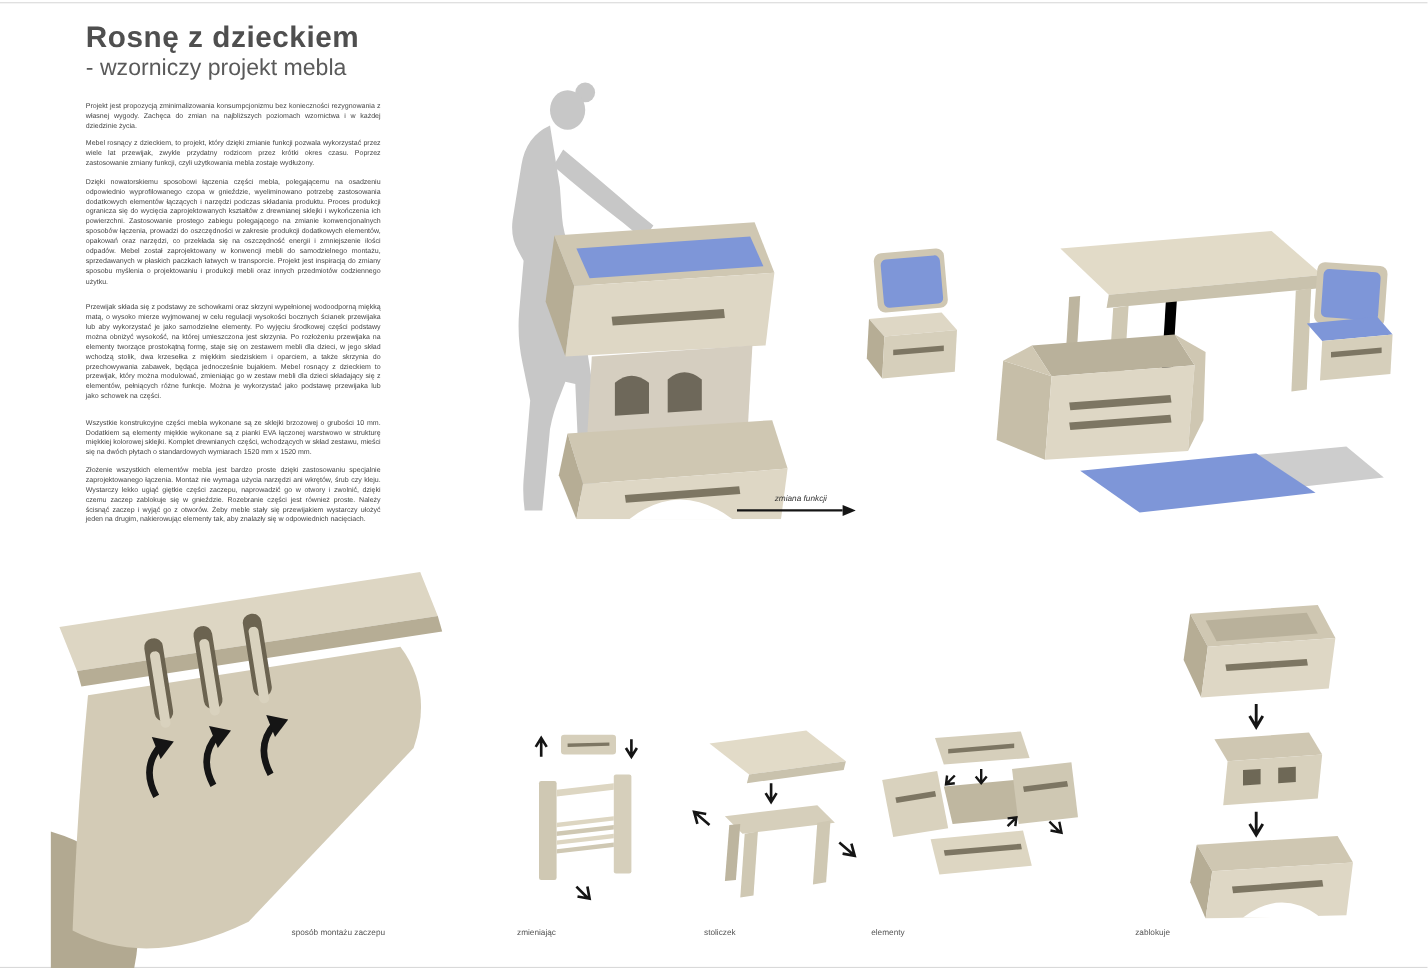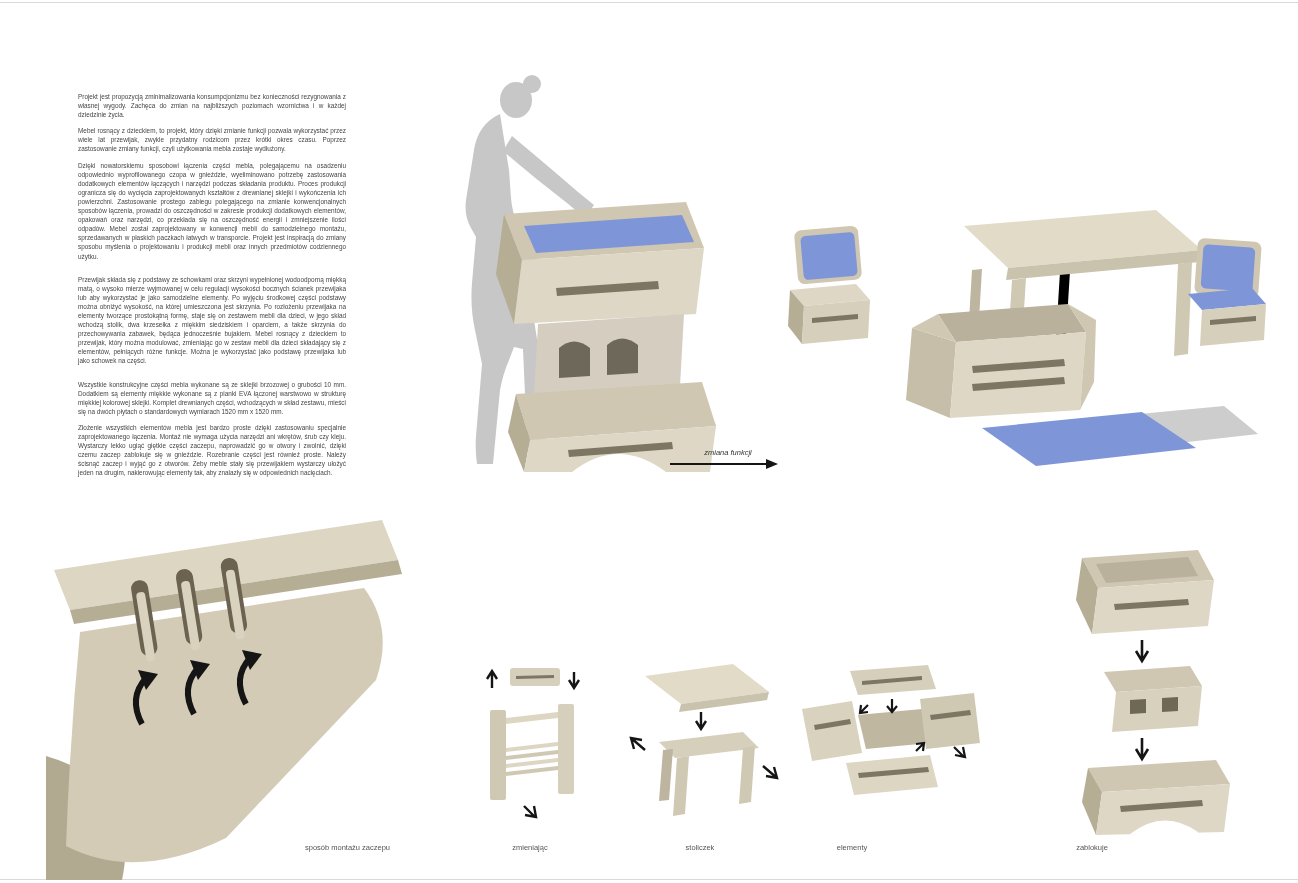--- a/index.html
+++ b/index.html
@@ -7,41 +7,45 @@
          font-family:"Liberation Sans", sans-serif;color:#3f3f3f;}
   .edge-line{position:absolute;left:0;right:0;height:1px;background:#d9d9d9;}
   
   #header{position:absolute;left:78px;top:20px;width:320px;}
   #title{font-size:27px;font-weight:bold;color:#4f4f4f;margin:0;line-height:1.05;letter-spacing:.5px;}
   #subtitle{font-size:21px;font-weight:normal;color:#5a5a5a;margin:2px 0 0 0;line-height:1.1;}
   
   #intro{position:absolute;left:78px;top:92px;width:268px;}
   #intro p{font-size:6.4px;line-height:1.42;text-align:justify;margin:0 0 7px 0;color:#454545;}
   
-  .caption{position:absolute;top:843px;font-size:7.5px;color:#555;text-align:center;}
+  .caption{position:absolute;top:843px;font-size:7.5px;color:#555;}
   
   #func-arrow{position:absolute;left:668px;top:448px;width:120px;text-align:center;font-style:italic;}
   #func-arrow .lbl{font-size:7.5px;color:#333;display:block;margin-bottom:1px;}
   svg{position:absolute;display:block;}
   #main-render{left:386px;top:52px;}
   #set-render{left:750px;top:186px;}
   #joint-render{left:46px;top:508px;}
   #exp-chair{left:462px;top:660px;}
   #exp-table{left:615px;top:650px;}
   #exp-box{left:788px;top:655px;}
   #exp-changer{left:1030px;top:540px;}
 </style>
 </head>
 <body>
 
 <div id="board">
 
   <div class="edge-line" style="top:2px"></div>
   <div class="edge-line" style="top:879px"></div>
 
+  <div id="header">
+    <h1 id="title">Rosnę z dzieckiem</h1>
+    <h2 id="subtitle">- wzorniczy projekt mebla</h2>
+  </div>
 
   <div id="intro">
     <p>Projekt jest propozycją zminimalizowania konsumpcjonizmu bez konieczności rezygnowania z własnej wygody. Zachęca do zmian na najbliższych poziomach wzornictwa i w każdej dziedzinie życia.</p>
     <p>Mebel rosnący z dzieckiem, to projekt, który dzięki zmianie funkcji pozwala wykorzystać przez wiele lat przewijak, zwykle przydatny rodzicom przez krótki okres czasu. Poprzez zastosowanie zmiany funkcji, czyli użytkowania mebla zostaje wydłużony.</p>
     <p style="margin-bottom:14px">Dzięki nowatorskiemu sposobowi łączenia części mebla, polegającemu na osadzeniu odpowiednio wyprofilowanego czopa w gnieździe, wyeliminowano potrzebę zastosowania dodatkowych elementów łączących i narzędzi podczas składania produktu. Proces produkcji ogranicza się do wycięcia zaprojektowanych kształtów z drewnianej sklejki i wykończenia ich powierzchni. Zastosowanie prostego zabiegu polegającego na zmianie konwencjonalnych sposobów łączenia, prowadzi do oszczędności w zakresie produkcji dodatkowych elementów, opakowań oraz narzędzi, co przekłada się na oszczędność energii i zmniejszenie ilości odpadów. Mebel został zaprojektowany w konwencji mebli do samodzielnego montażu, sprzedawanych w płaskich paczkach łatwych w transporcie. Projekt jest inspiracją do zmiany sposobu myślenia o projektowaniu i produkcji mebli oraz innych przedmiotów codziennego użytku.</p>
     <p style="margin-bottom:14px">Przewijak składa się z podstawy ze schowkami oraz skrzyni wypełnionej wodoodporną miękką matą, o wysoko mierze wyjmowanej w celu regulacji wysokości bocznych ścianek przewijaka lub aby wykorzystać je jako samodzielne elementy. Po wyjęciu środkowej części podstawy można obniżyć wysokość, na której umieszczona jest skrzynia. Po rozłożeniu przewijaka na elementy tworzące prostokątną formę, staje się on zestawem mebli dla dzieci, w jego skład wchodzą stolik, dwa krzesełka z miękkim siedziskiem i oparciem, a także skrzynia do przechowywania zabawek, będąca jednocześnie bujakiem. Mebel rosnący z dzieckiem to przewijak, który można modulować, zmieniając go w zestaw mebli dla dzieci składający się z elementów, pełniących różne funkcje. Można je wykorzystać jako podstawę przewijaka lub jako schowek na części.</p>
     <p>Wszystkie konstrukcyjne części mebla wykonane są ze sklejki brzozowej o grubości 10 mm. Dodatkiem są elementy miękkie wykonane są z pianki EVA łączonej warstwowo w strukturę miękkiej kolorowej sklejki. Komplet drewnianych części, wchodzących w skład zestawu, mieści się na dwóch płytach o standardowych wymiarach 1520 mm x 1520 mm.</p>
     <p>Złożenie wszystkich elementów mebla jest bardzo proste dzięki zastosowaniu specjalnie zaprojektowanego łączenia. Montaż nie wymaga użycia narzędzi ani wkrętów, śrub czy kleju. Wystarczy lekko ugiąć giętkie części zaczepu, naprowadzić go w otwory i zwolnić, dzięki czemu zaczep zablokuje się w gnieździe. Rozebranie części jest również proste. Należy ścisnąć zaczep i wyjąć go z otworów. Żeby meble stały się przewijakiem wystarczy ułożyć jeden na drugim, nakierowując elementy tak, aby znalazły się w odpowiednich nacięciach.</p>
   </div>
 

